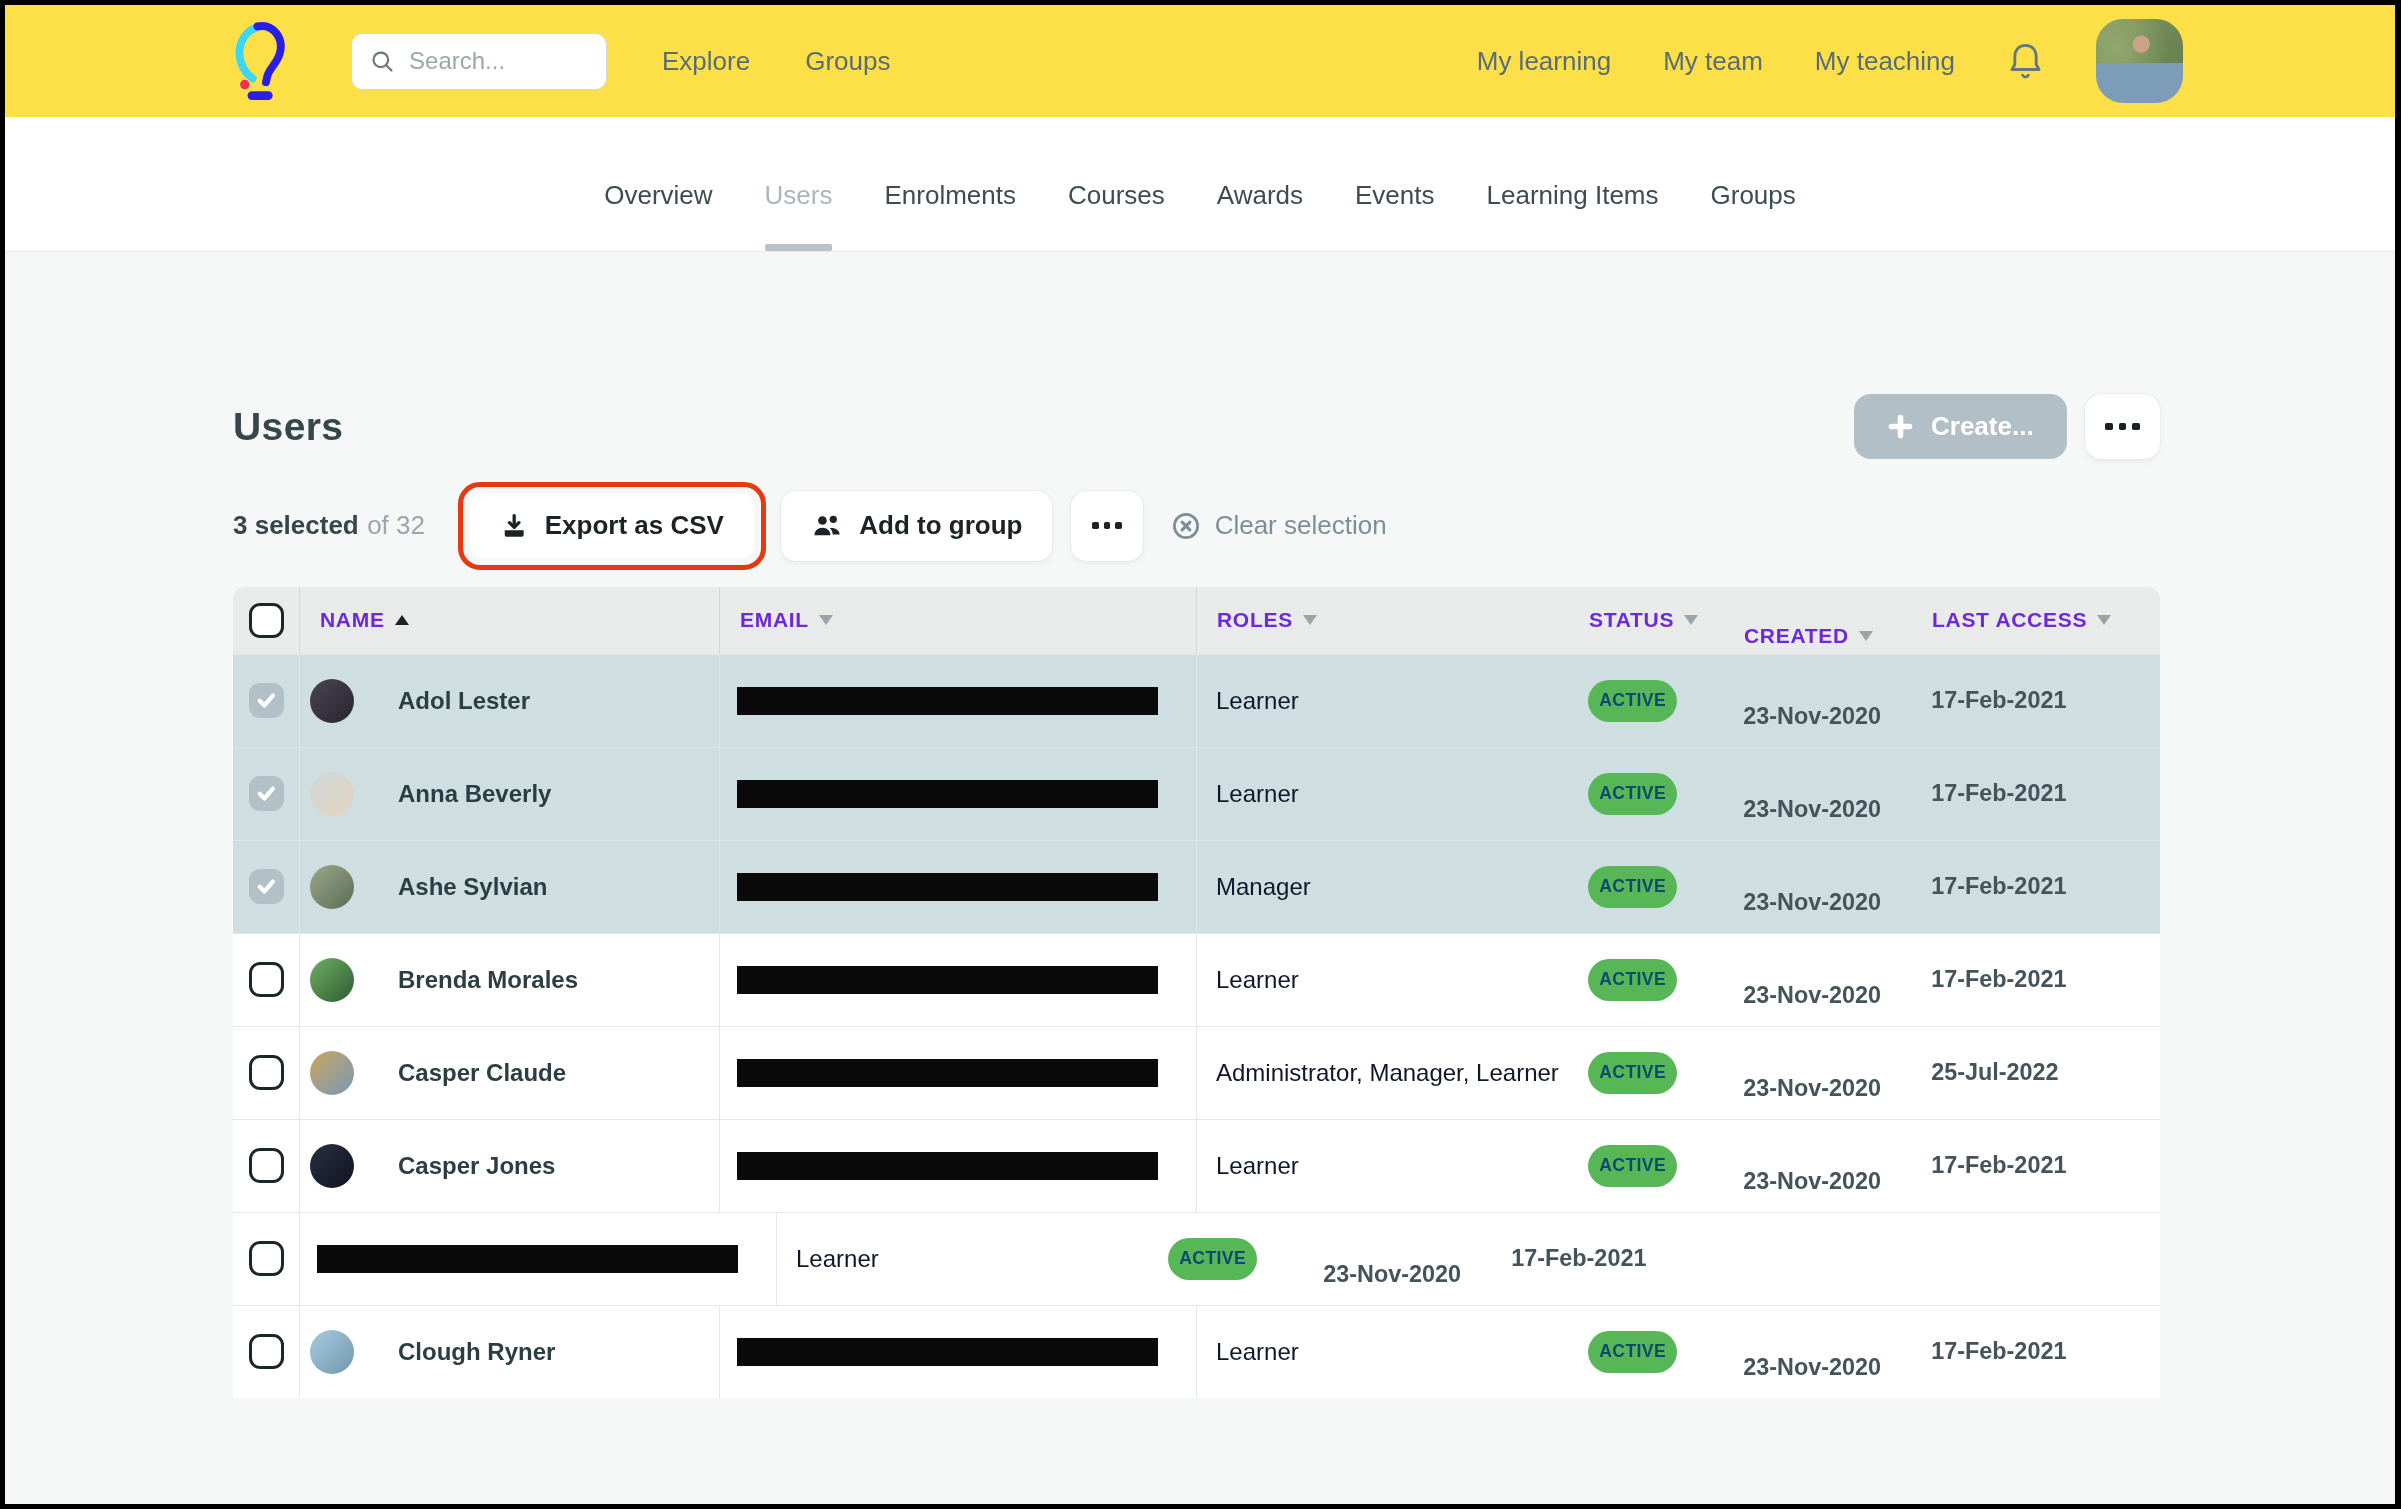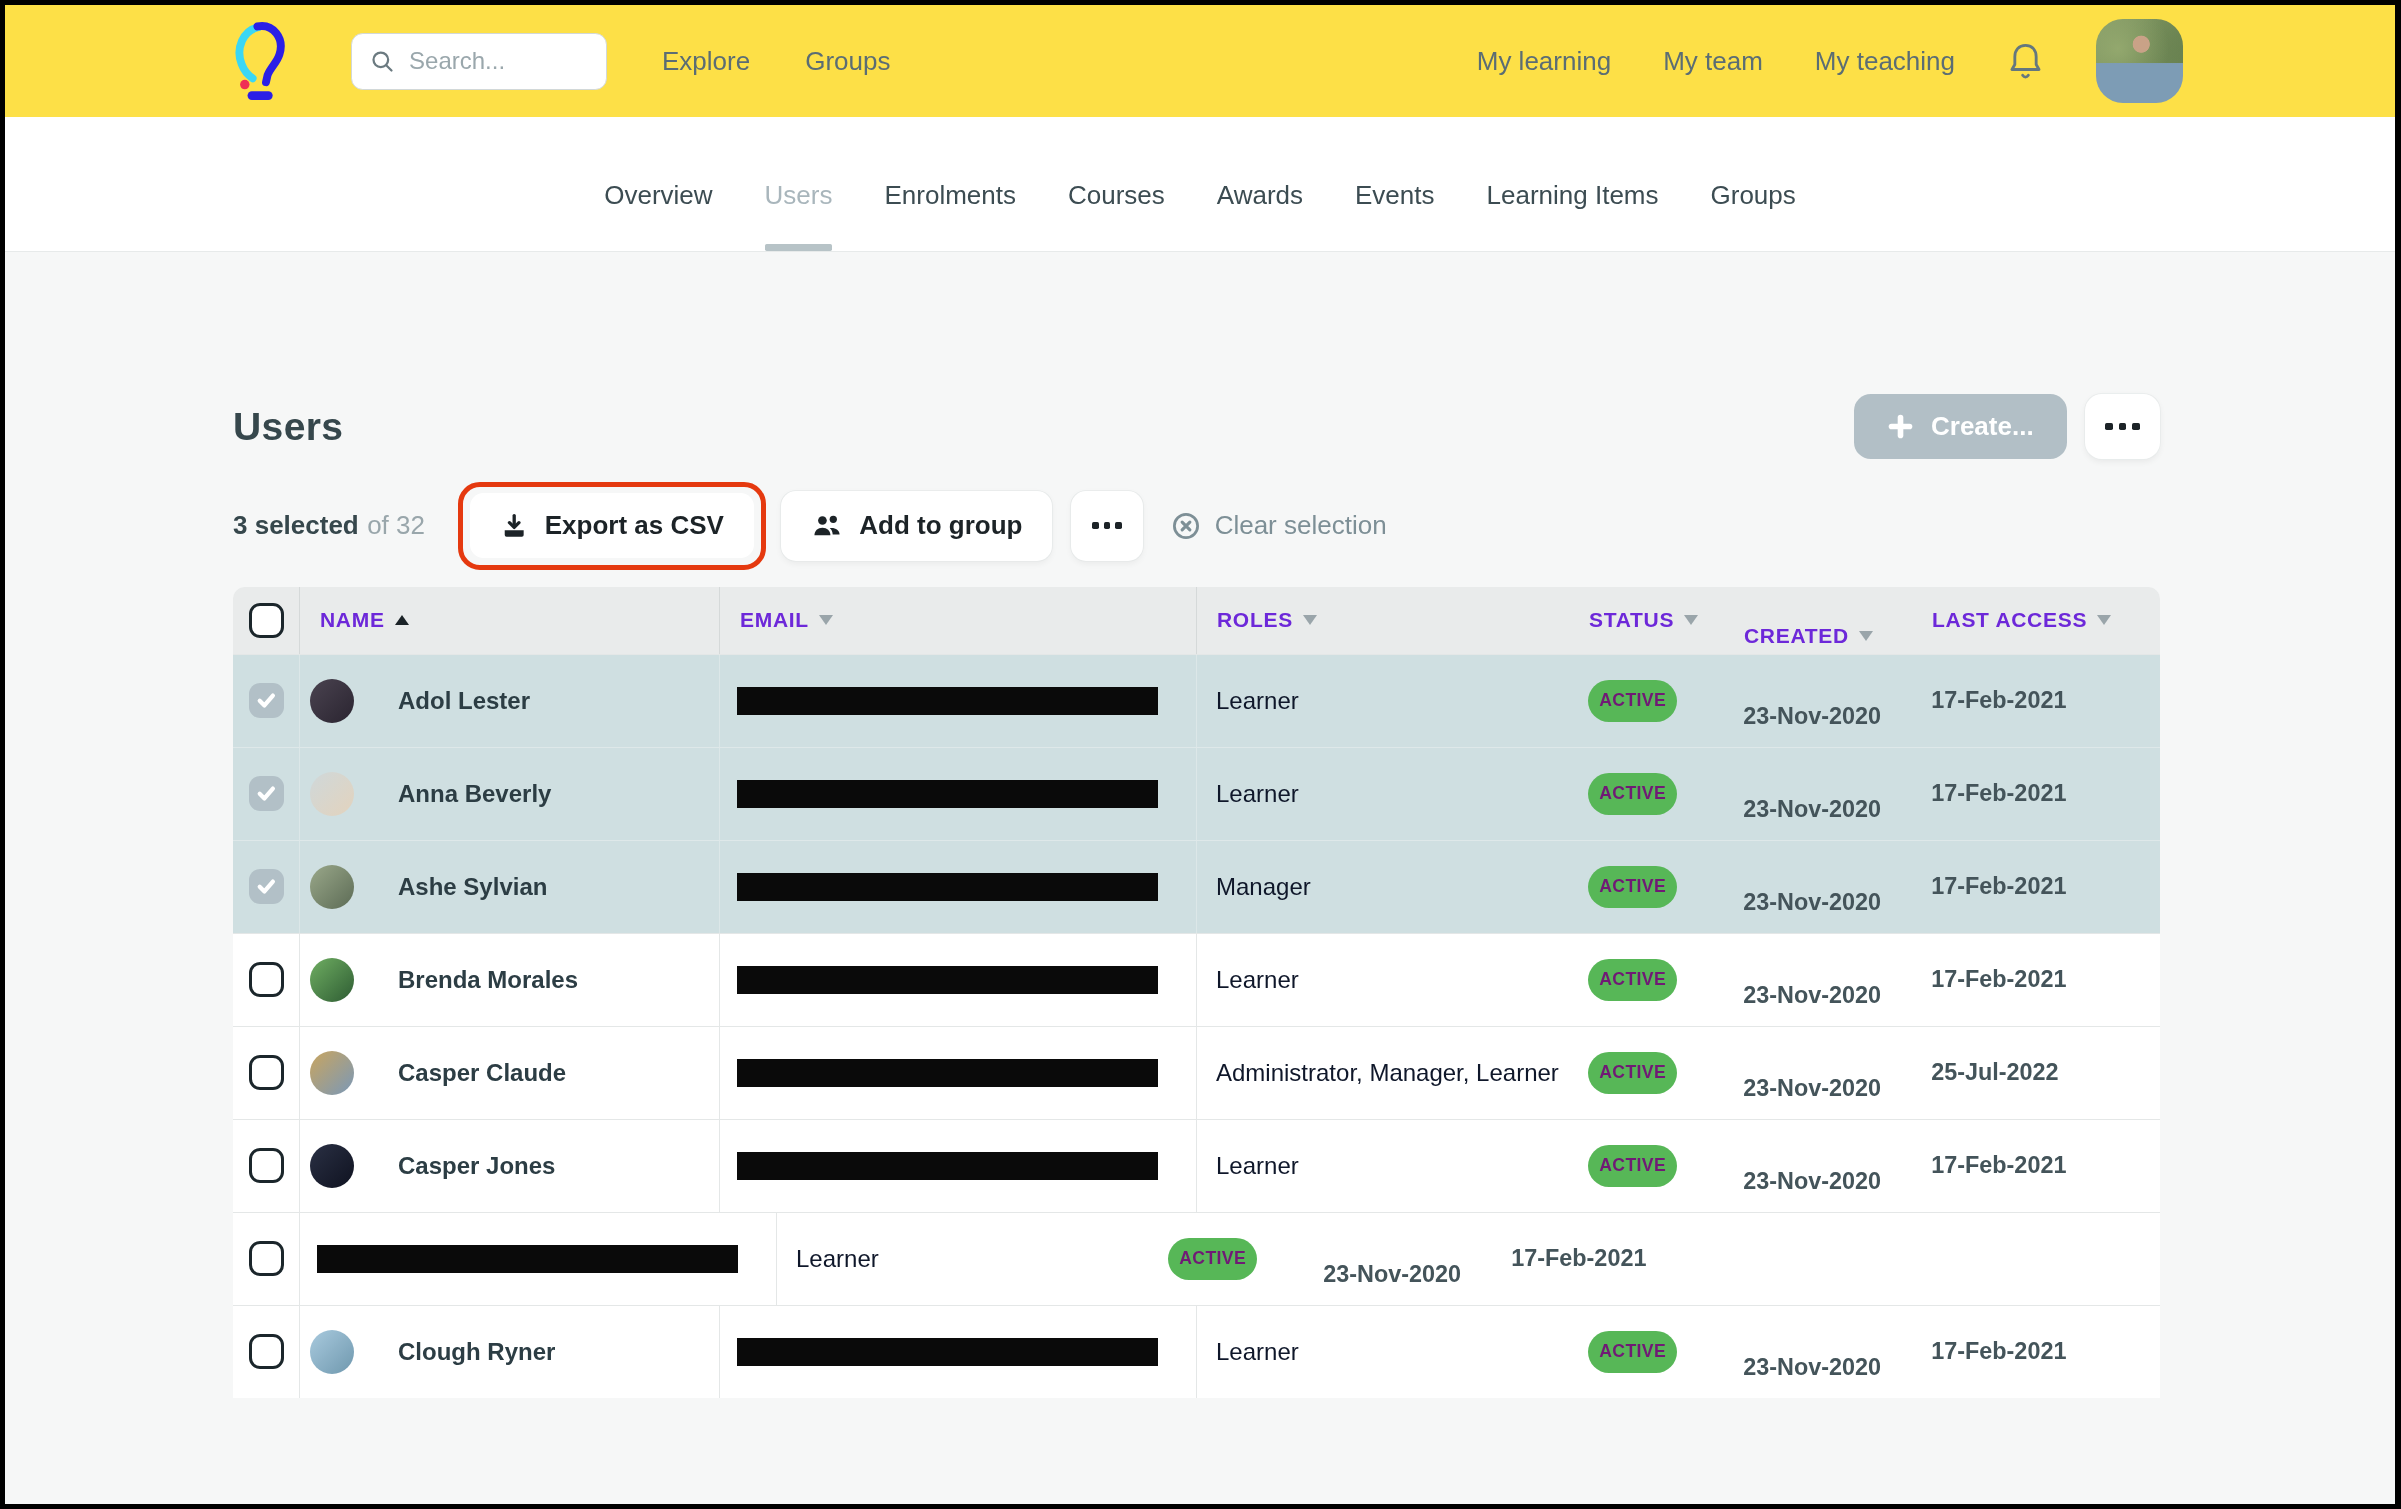--- a/index.html
+++ b/index.html
@@ -84,21 +84,21 @@
   .cb.unchecked { background: #fff; border: 3.3px solid #1b262b; }
   .cb.checked { background: #b2c0c7; border: none; display: flex; align-items: center; justify-content: center; }
   .cb.checked svg { width: 22.6px; height: 22.6px; }
 
   .name-wrap { display: flex; align-items: center; padding-left: 10px; gap: 44px; }
   .row-avatar { width: 44px; height: 44px; border-radius: 50%; flex: none; }
   .uname { font-size: 24px; font-weight: 700; color: #2c3d44; white-space: nowrap; }
   .email-bar { margin-left: 16.7px; width: 421px; height: 28px; background: #0a0a0a; }
   .roles { font-size: 24px; color: #0f172a; padding-left: 19px; white-space: nowrap; overflow: hidden; }
   .status-cell { padding-left: 4.2px; }
-  .status-pill { width: 89px; height: 42px; border-radius: 21px; background: #57b757; color: #701a75; font-size: 17.6px; font-weight: 700; letter-spacing: 0.4px; display: flex; align-items: center; justify-content: center; }
+  .status-pill { width: 89px; height: 42px; border-radius: 21px; background: #57b757; color: #0c4a6e; font-size: 17.6px; font-weight: 700; letter-spacing: 0.4px; display: flex; align-items: center; justify-content: center; }
   .date { font-size: 23.4px; color: #44545a; padding-left: 4.2px; white-space: nowrap; font-weight: bold; }
 </style>
 </head>
 <body>
 
 <div class="screen">
 
   <div class="topnav">
     <div class="logo">
       <svg class="logo-svg" viewBox="0 0 70 104">

